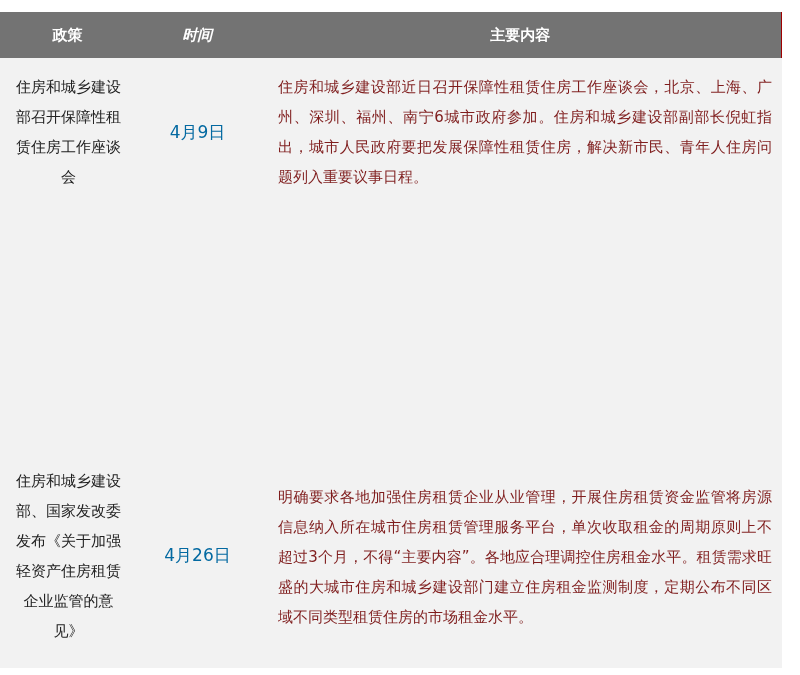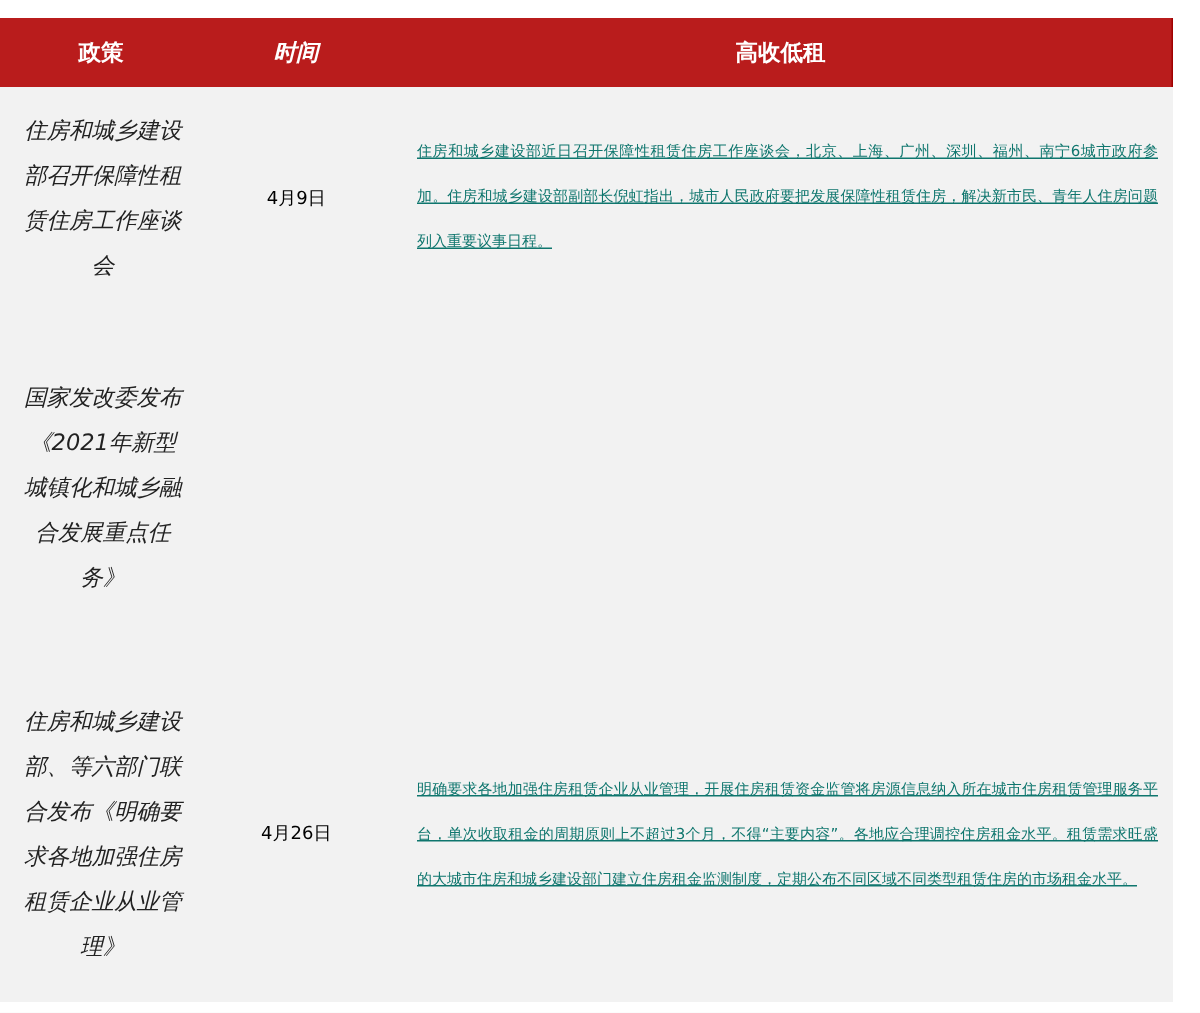--- a/index.html
+++ b/index.html
@@ -5,63 +5,62 @@
   html, body { margin: 0; padding: 0; background: #ffffff; }
   body {
     width: 800px; height: 675px; overflow: hidden; position: relative;
     font-family: "DejaVu Sans", "Liberation Sans", sans-serif;
   }
   .table {
     position: absolute; left: 0; top: 12px; width: 782px;
     background: #f2f2f2;
   }
   .header {
-    display: flex; height: 46px; background: #b91c1c; color: #ffffff;
+    display: flex; height: 46px; background: #737373; color: #ffffff;
     align-items: center; font-size: 15px; font-weight: bold;
     border-right: 1px solid #a00000;
   }
   .hcell { text-align: center; }
   .c1 { width: 135px; }
   .c2 { width: 125px; font-style: italic; }
   .c3 { width: 522px; }
   .row { display: flex; align-items: center; }
   .pcell {
     width: 135px; box-sizing: border-box; padding: 0 10px 0 12px;
-    text-align: center; font-size: 15px; line-height: 30px; color: #222; font-style: italic;
+    text-align: center; font-size: 15px; line-height: 30px; color: #222;
   }
   .dcell {
-    width: 125px; text-align: center; font-size: 12px; color: #000000;
+    width: 125px; text-align: center; font-size: 17px; color: #0369a1;
   }
   .ccell {
     width: 522px; box-sizing: border-box; padding: 0 10px 0 18px;
-    font-size: 10px; line-height: 30px; color: #0f766e; text-align: justify; text-decoration: underline;
+    font-size: 15px; line-height: 30px; color: #7f1d1d; text-align: justify;
   }
   .row1 { height: 148px; }
   .row2 { height: 237px; }
   .row3 { height: 225px; }
   .row3 .ccell { padding-top: 2px; }
 </style>
 </head>
 <body>
 
 <div class="table">
   <div class="header">
     <div class="hcell c1">政策</div>
     <div class="hcell c2">时间</div>
-    <div class="hcell c3">高收低租</div>
+    <div class="hcell c3">主要内容</div>
   </div>
 
   <div class="row row1">
     <div class="pcell">住房和城乡建设部召开保障性租赁住房工作座谈会</div>
     <div class="dcell">4月9日</div>
     <div class="ccell">住房和城乡建设部近日召开保障性租赁住房工作座谈会，北京、上海、广州、深圳、福州、南宁6城市政府参加。住房和城乡建设部副部长倪虹指出，城市人民政府要把发展保障性租赁住房，解决新市民、青年人住房问题列入重要议事日程。</div>
   </div>
 
   <div class="row row2">
-    <div class="pcell">国家发改委发布《2021年新型城镇化和城乡融合发展重点任务》</div>
   </div>
 
   <div class="row row3">
-    <div class="pcell">住房和城乡建设部、等六部门联合发布《明确要求各地加强住房租赁企业从业管理》</div>
+    <div class="pcell">住房和城乡建设部、国家发改委发布《关于加强轻资产住房租赁企业监管的意见》</div>
     <div class="dcell">4月26日</div>
     <div class="ccell">明确要求各地加强住房租赁企业从业管理，开展住房租赁资金监管将房源信息纳入所在城市住房租赁管理服务平台，单次收取租金的周期原则上不超过3个月，不得“主要内容”。各地应合理调控住房租金水平。租赁需求旺盛的大城市住房和城乡建设部门建立住房租金监测制度，定期公布不同区域不同类型租赁住房的市场租金水平。</div>
   </div>
 </div>
 
 </body></html>

